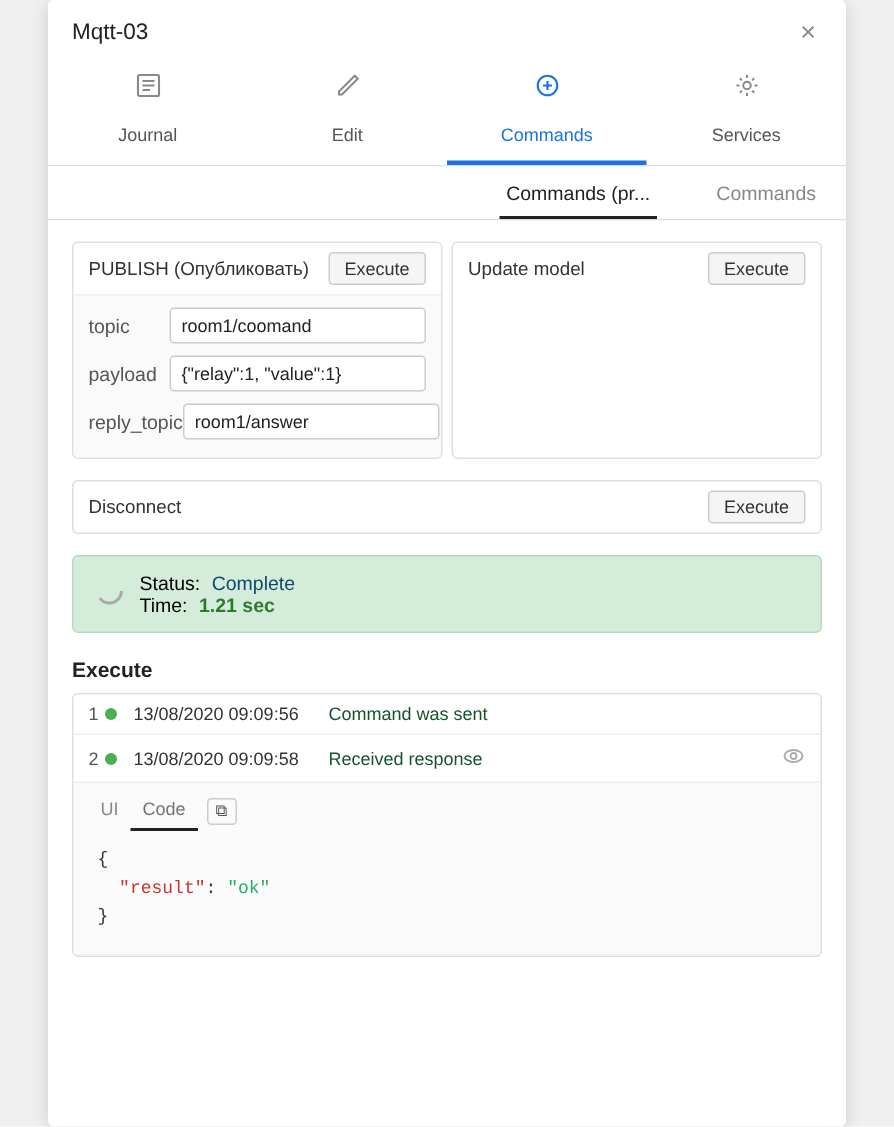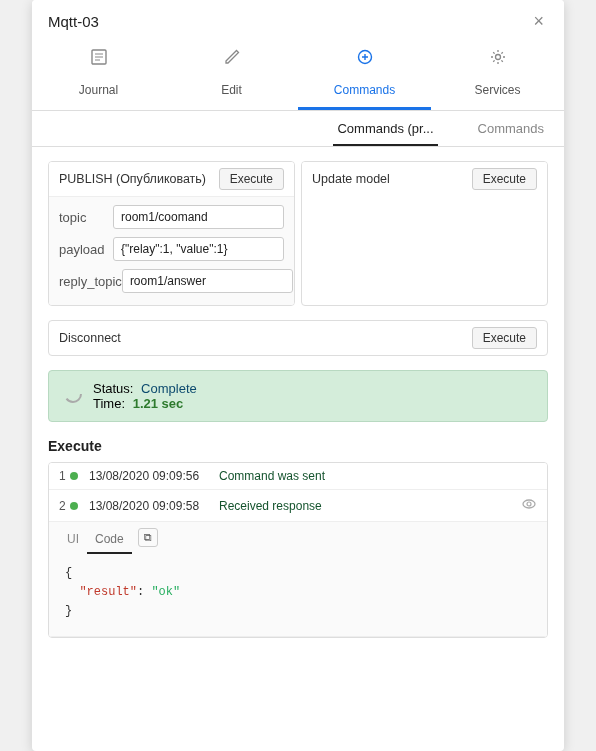--- a/index.html
+++ b/index.html
@@ -236,21 +236,21 @@
       font-size: 14px;
     }
     .detail-row {
       background: #fafafa;
       border-bottom: 1px solid #eee;
     }
     .detail-tabs {
       display: flex;
       gap: 0;
       padding: 6px 10px 0;
-      align-items: flex-start;
+      align-items: center;
     }
     .detail-tab {
       font-size: 12px;
       padding: 4px 8px 6px;
       cursor: pointer;
       color: #888;
       border-bottom: 2px solid transparent;
     }
     .detail-tab.active {
       color: #737373;

